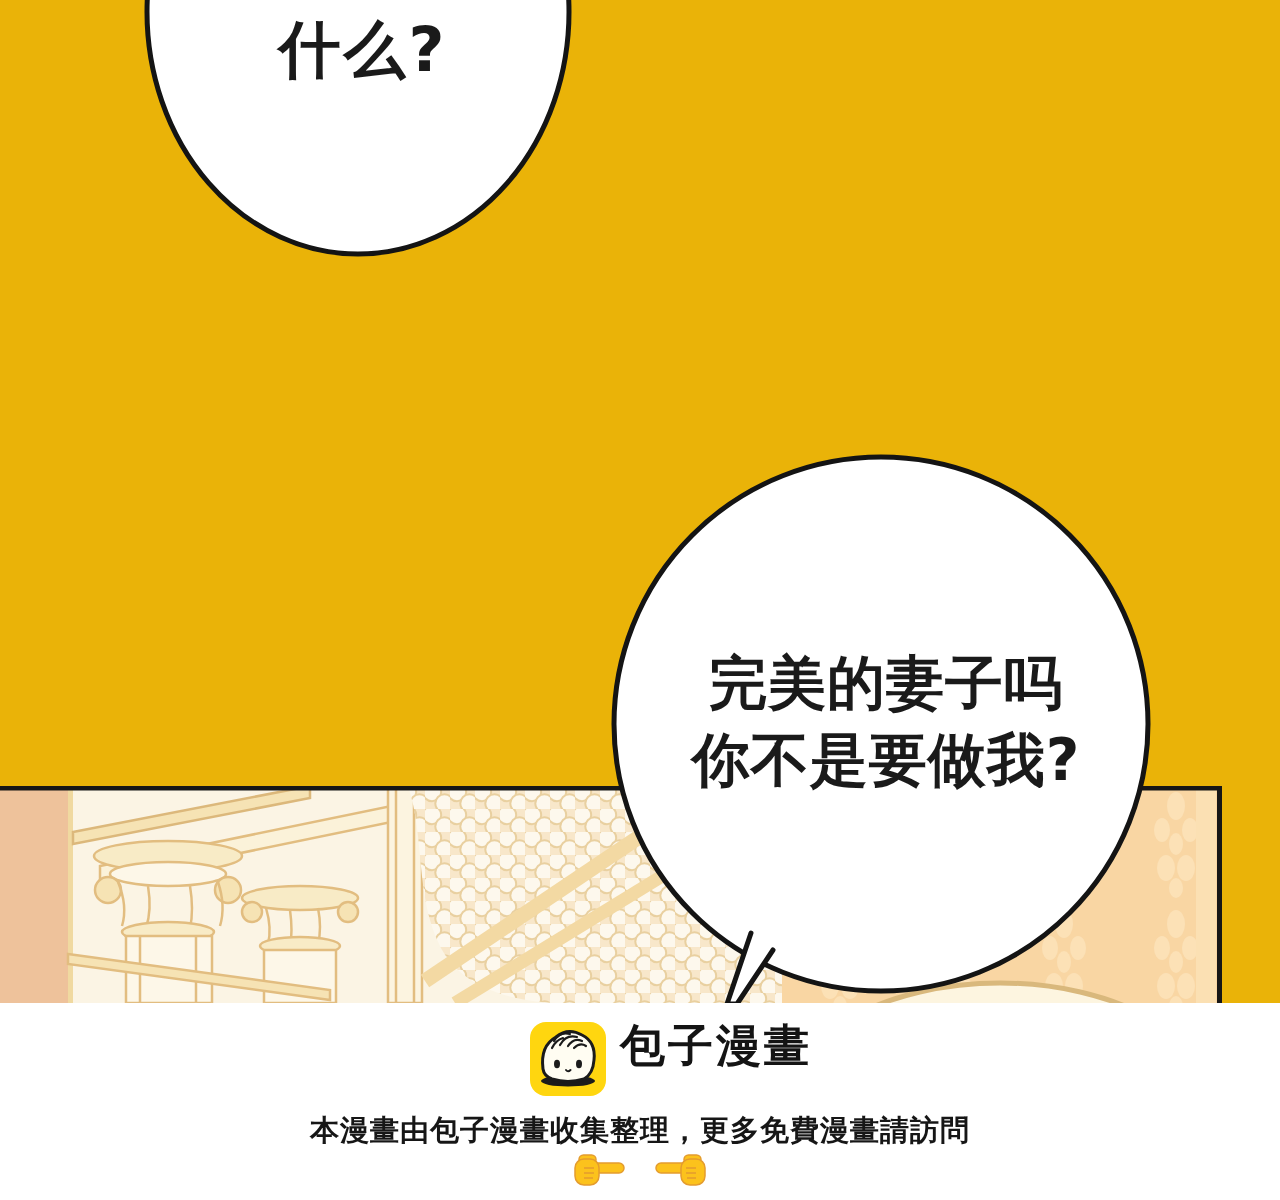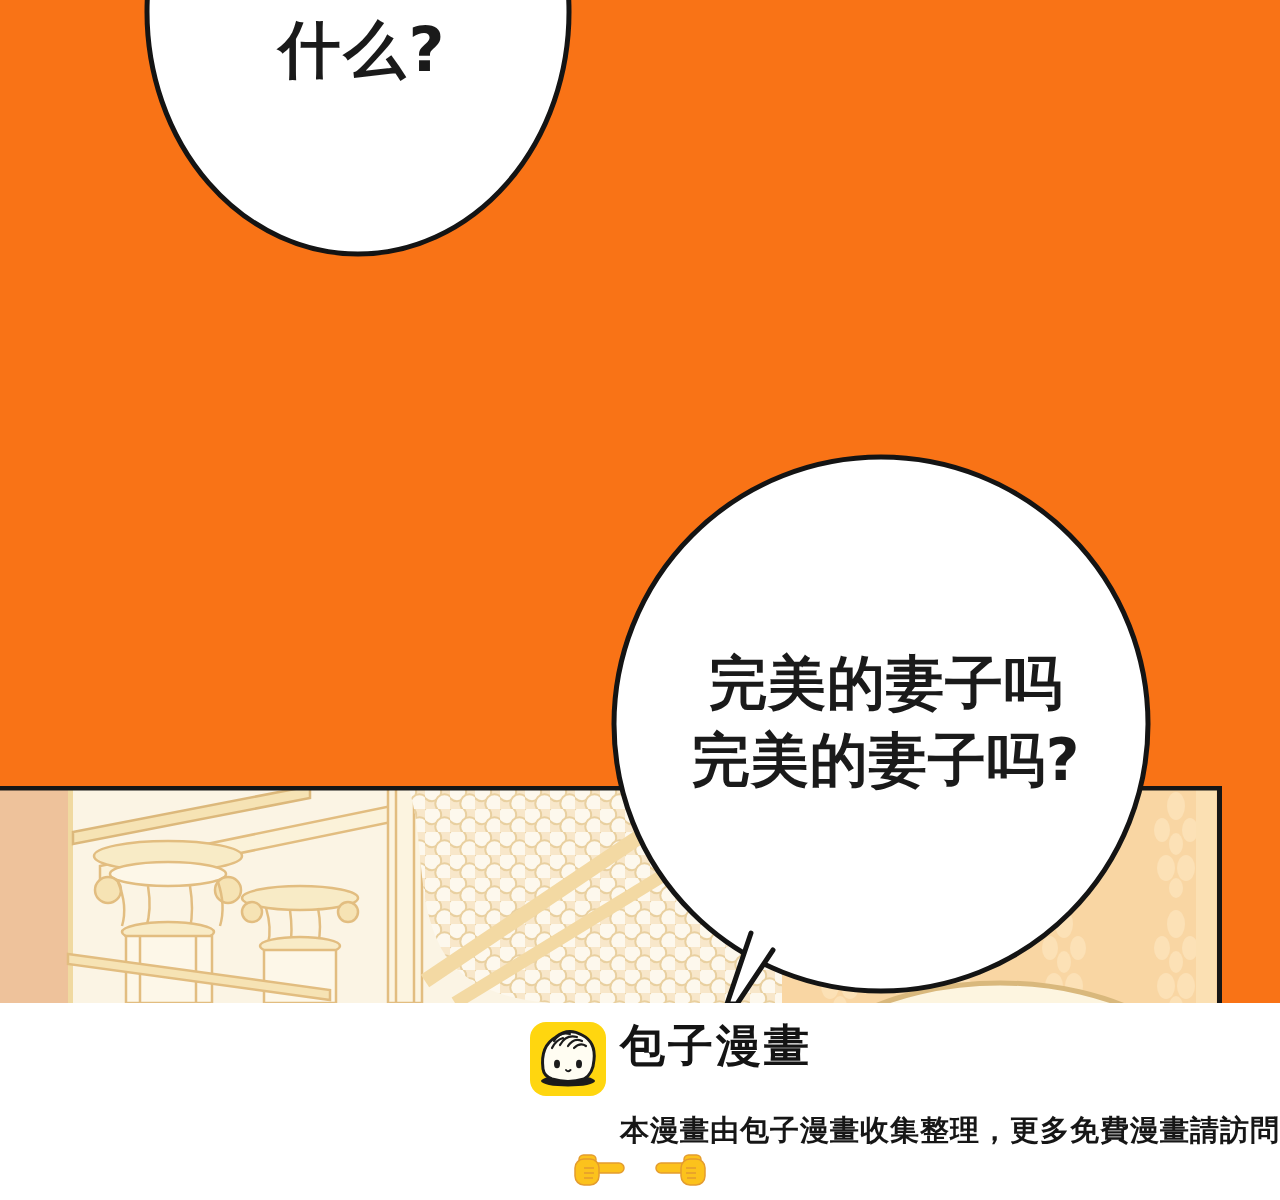--- a/index.html
+++ b/index.html
@@ -2,21 +2,21 @@
 <html><head>
 <meta charset="utf-8">
 <style>
   html, body {
     margin: 0; padding: 0;
     width: 1280px; height: 1200px;
     background: #ffffff;
     overflow: hidden;
     font-family: "DejaVu Sans", sans-serif;
   }
-  .page { position: relative; width: 1280px; height: 1200px; background: #f97316; }
+  .page { position: relative; width: 1280px; height: 1200px; background: #eab308; }
 
   
   .panel {
     position: absolute; left: 0; top: 786px;
     width: 1222px; height: 217px;
     overflow: hidden; z-index: 1;
   }
   .panel svg { display: block; }
 
   
@@ -44,21 +44,21 @@
 
   
   .footer { position: absolute; left: 0; top: 1003px; width: 1280px; height: 197px; background: #ffffff; z-index: 3; }
   .logo-badge { position: absolute; left: 530px; top: 19px; width: 76px; height: 74px; }
   .brand-name {
     position: absolute; left: 620px; top: 13px;
     font-size: 45px; font-weight: 700; color: #141414; letter-spacing: 3px;
   }
   .notice-line {
     position: absolute; left: 0; top: 108px; width: 1280px;
-    text-align: right; font-size: 29px; font-weight: 600; color: #161616; letter-spacing: 1px;
+    text-align: center; font-size: 29px; font-weight: 600; color: #161616; letter-spacing: 1px;
   }
   .url-line {
     position: absolute; left: 0; top: 141px; width: 1280px;
     text-align: center; font-size: 42px; font-weight: 500; color: #111111; letter-spacing: 1px;
   }
   .url-line .hand { display: inline-block; vertical-align: -5px; margin: 0 14px; }
   .url-text { display: inline-block; }
 </style>
 </head>
 <body>
@@ -132,21 +132,21 @@
     <ellipse cx="358" cy="12" rx="211" ry="242" fill="#ffffff" stroke="#141414" stroke-width="5"></ellipse>
     <circle cx="881" cy="724" r="267" fill="#ffffff" stroke="#141414" stroke-width="5"></circle>
     <path d="M751 933 L727 1004 L737 1004 L773 950" fill="#ffffff" stroke="#141414" stroke-width="5" stroke-linecap="round"></path>
   </svg>
 
   <div class="bubble-text top-bubble-text">
     <span>什么?</span>
   </div>
   <div class="bubble-text main-bubble-text">
     <div>完美的妻子吗</div>
-    <div>完美的妻子吗?</div>
+    <div>你不是要做我?</div>
   </div>
 
   <div class="footer">
     <div class="logo-badge">
       <svg width="76" height="74" viewBox="0 0 76 74">
         <rect width="76" height="74" rx="16" fill="#FFD60F"></rect>
         <ellipse cx="38" cy="59" rx="27" ry="5.5" fill="#1b1b1b"></ellipse>
         <path d="M13 47 Q10 24 26 15 Q38 5 52 13 Q66 20 64 38 Q63 52 54 57 Q38 62 22 57 Q14 54 13 47 Z" fill="#FFFDF2" stroke="#1b1b1b" stroke-width="3"></path>
         <path d="M24 19 Q30 9 40 12 M30 23 Q36 12 47 15 M22 26 Q26 18 33 16 M38 24 Q44 15 52 19 M44 26 Q50 20 56 24" stroke="#1b1b1b" stroke-width="2.2" fill="none" stroke-linecap="round"></path>
         <ellipse cx="27" cy="42" rx="3" ry="4.2" fill="#1b1b1b"></ellipse>

